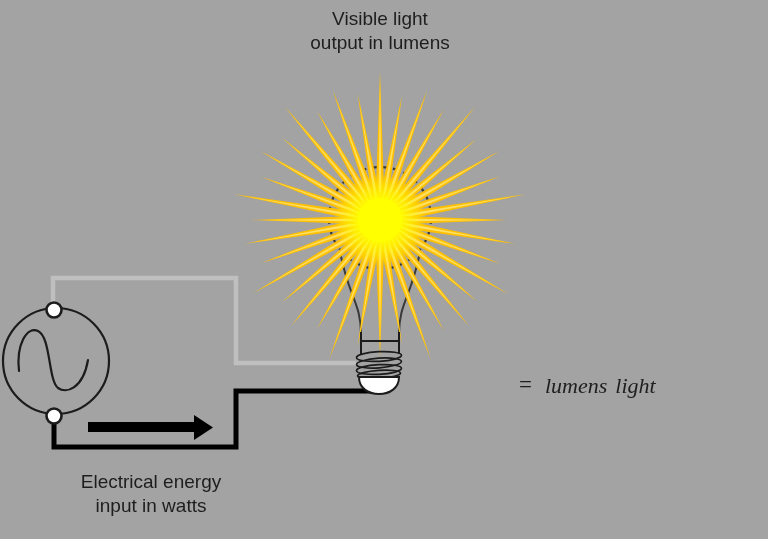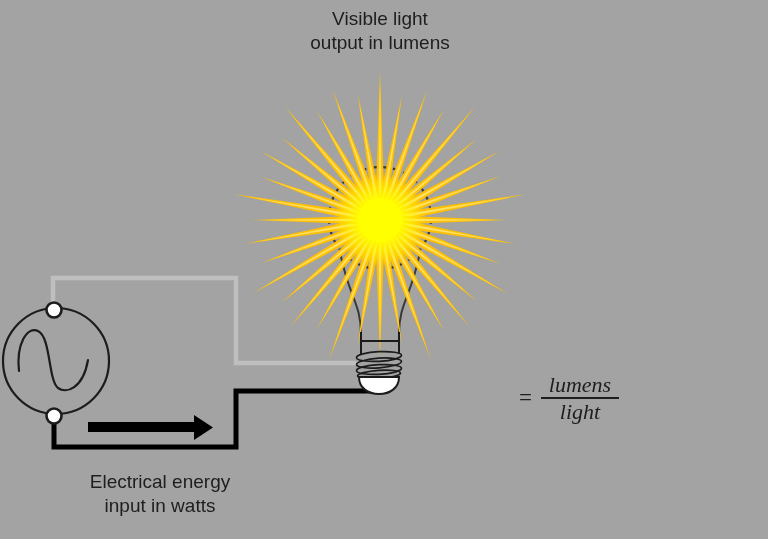--- a/index.html
+++ b/index.html
@@ -14,33 +14,33 @@
   .layer{position:absolute;left:0;top:0;}
   .label{
     position:absolute;
     text-align:center;
     font-size:19px;
     line-height:24px;
     white-space:pre-line;
     color:#1e1e1e;
   }
   .label.title{left:270px;top:7px;width:220px;}
-  .label.bottom{left:54px;top:470px;width:212px;}
+  .label.bottom{left:45px;top:470px;width:212px;}
   .formula{
     position:absolute;
     left:512px;top:372px;
     display:flex;
     align-items:center;
     font-family:"Liberation Serif", serif;
     font-style:italic;
     color:#1e1e1e;
   }
   .formula .lhs{font-size:23px;letter-spacing:1px;}
   .formula .eq{font-size:23px;margin:0 9px 0 7px;font-style:normal;}
-  .fraction{display:inline-flex;flex-direction:column;align-items:center;min-width:78px;}
+  .fraction{display:inline-flex;flex-direction:row;align-items:center;min-width:78px;}
   .fraction .num,.fraction .den{font-size:22px;line-height:25px;padding:0 4px;}
   .fraction .bar{height:2px;width:100%;background:#1e1e1e;}
 </style>
 </head>
 <body>
 
 <div class="stage">
 
   <svg class="layer" width="768" height="539" viewBox="0 0 768 539">
     <defs>

